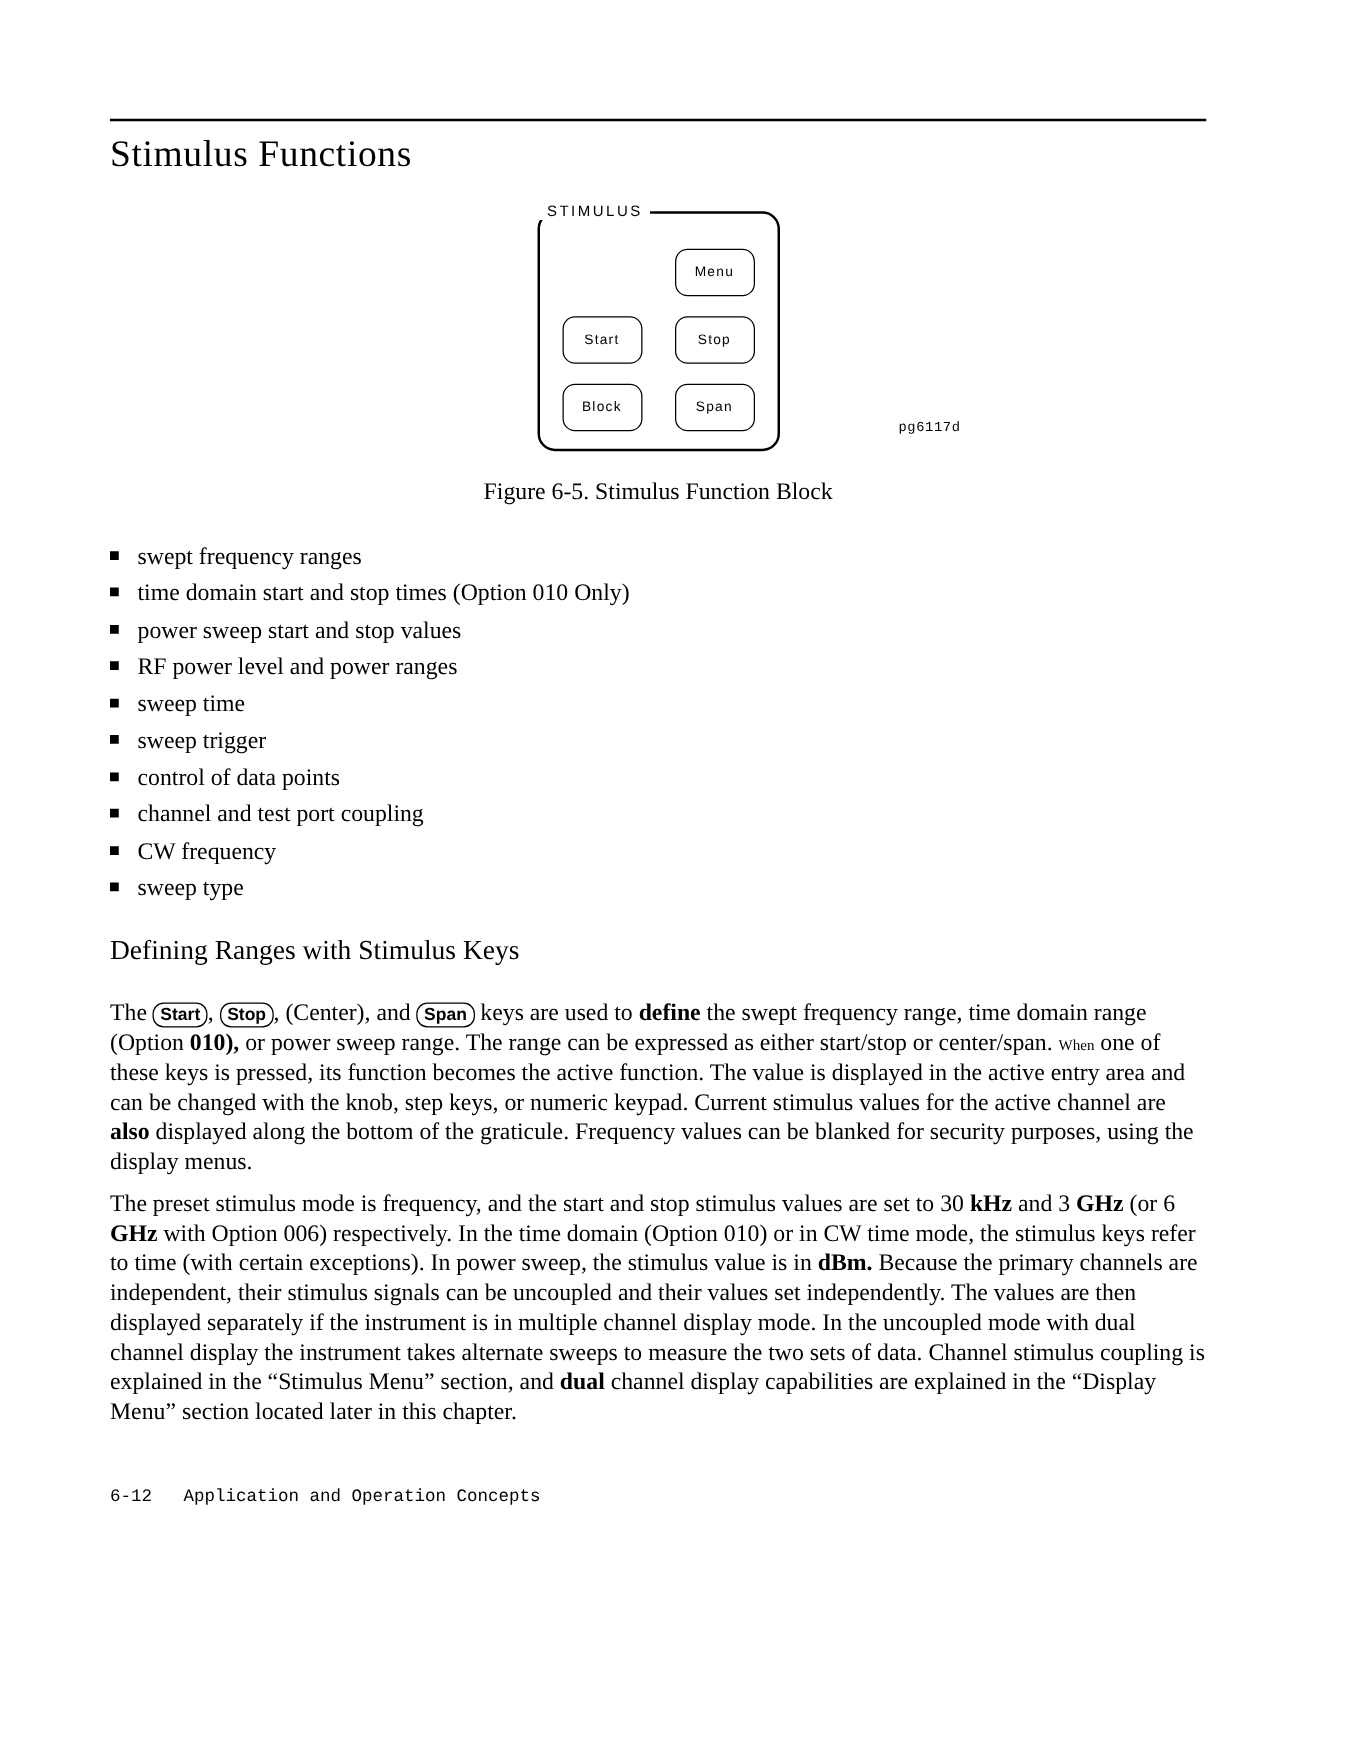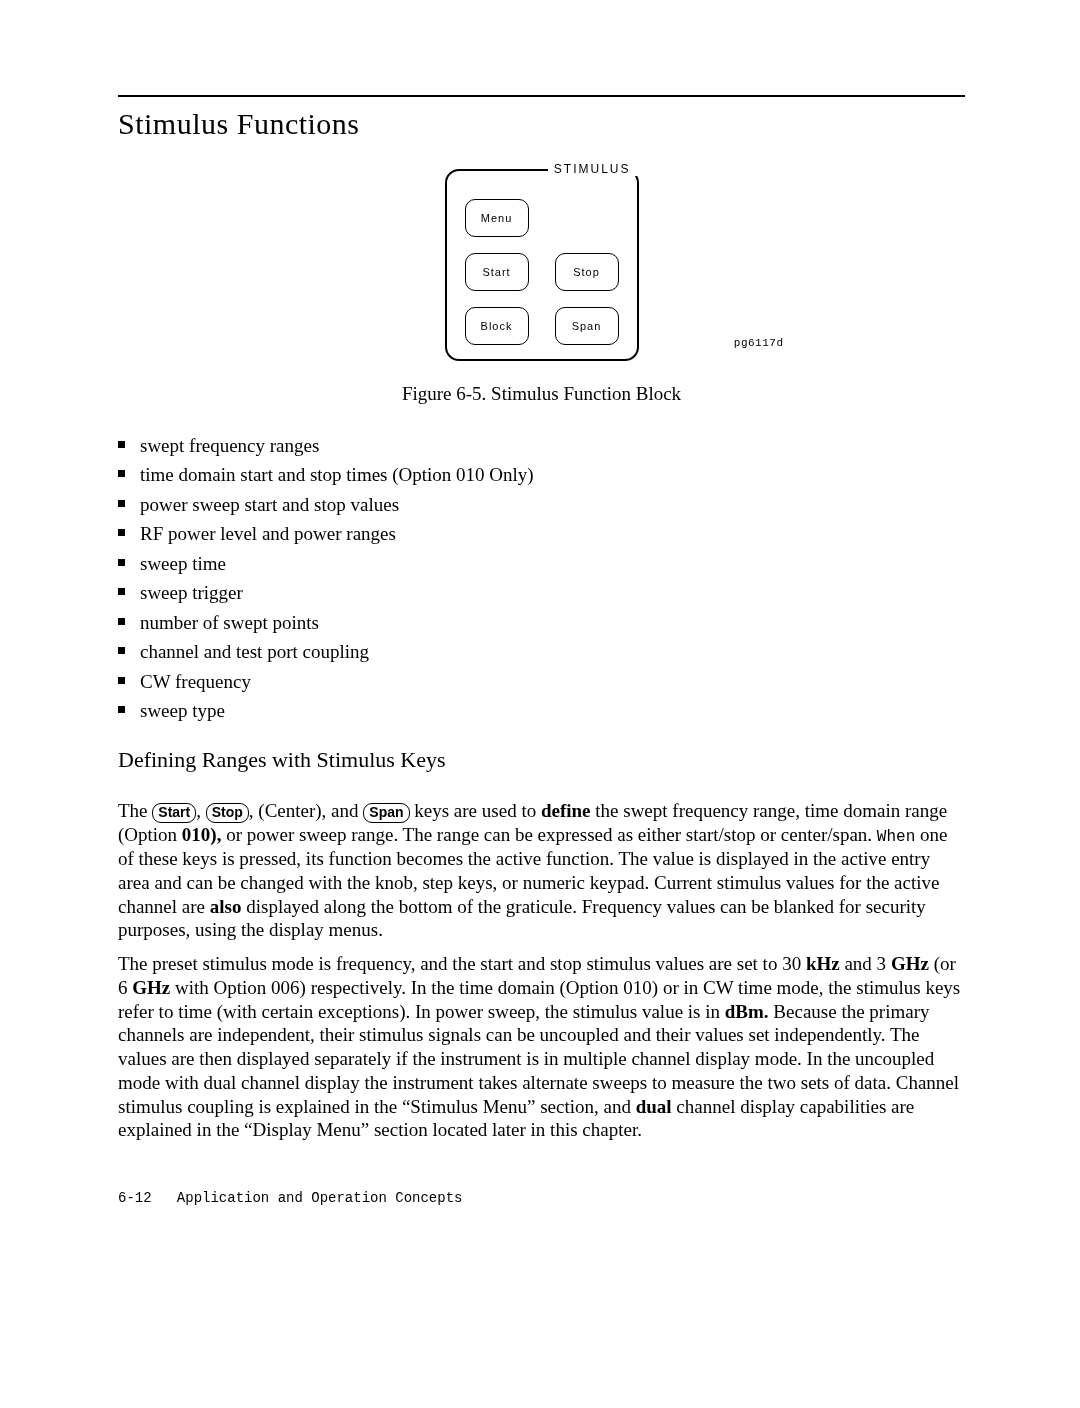--- a/index.html
+++ b/index.html
@@ -4,21 +4,21 @@
   <style>
     body {
       margin: 0;
       padding: 0;
       background: #fff;
       font-family: "Times New Roman", Times, serif;
       color: #000;
       width: 1080px;
     }
     .page {
-      padding: 95px 115px 60px 118px;
+      padding: 95px 115px 60px 88px;
     }
     .rule {
       border-top: 2px solid #000;
       margin-bottom: 10px;
     }
     h1.section-title {
       font-size: 30px;
       font-weight: normal;
       margin: 0 0 28px 0;
       letter-spacing: 0.5px;
@@ -34,32 +34,32 @@
       border-radius: 14px;
       padding: 28px 18px 14px 18px;
       position: relative;
       margin-bottom: 4px;
     }
     .stim-block .label-top {
       position: absolute;
       top: -9px;
       left: 0;
       right: 0;
-      text-align: right;
+      text-align: left;
       font-family: Arial, Helvetica, sans-serif;
       font-size: 12px;
       letter-spacing: 2px;
     }
     .stim-block .label-top span.bg {
       background: #fff;
       padding: 0 6px;
     }
     .key-row {
       display: flex;
-      justify-content: flex-start;
+      justify-content: flex-end;
       gap: 26px;
       margin-bottom: 16px;
     }
     .key {
       border: 1.5px solid #000;
       border-radius: 10px;
       min-width: 54px;
       height: 36px;
       display: flex;
       align-items: center;
@@ -122,22 +122,22 @@
       font-weight: bold;
       display: inline-block;
       line-height: 1.25;
     }
     .footer {
       font-family: Liberation Mono, monospace;
       font-size: 14px;
       margin-top: 48px;
     }
     .sans-small {
-      font-family: Liberation Mono, monospace;
-      font-size: 16px;
+      font-family: Liberation Serif, serif;
+      font-size: 12px;
     }
   </style>
 </head>
 <body>
 
 <div class="page">
   <div class="rule"></div>
   <h1 class="section-title">Stimulus Functions</h1>
 
   <div class="figure-wrap">
@@ -165,21 +165,21 @@
   <div class="figure-caption">Figure 6-5. Stimulus Function Block</div>
 
 
   <ul class="bullets">
     <li>swept frequency ranges</li>
     <li>time domain start and stop times (Option 010 Only)</li>
     <li>power sweep start and stop values</li>
     <li>RF power level and power ranges</li>
     <li>sweep time</li>
     <li>sweep trigger</li>
-    <li>number of swept points</li>
+    <li>control of data points</li>
     <li>channel and test port coupling</li>
     <li>CW frequency</li>
     <li>sweep type</li>
   </ul>
 
   <h2 class="subsection">Defining Ranges with Stimulus Keys</h2>
 
   <p class="body">
     <span>The </span><span class="keycap">Start</span><span>, </span><span class="keycap">Stop</span><span>, (Center), and </span><span class="keycap">Span</span><span> keys are used to </span><b>define</b><span> the swept frequency range, time domain range (Option </span><b>010),</b><span> or power sweep range. The range can be expressed as either start/stop or center/span. </span><span class="sans-small">When</span><span> one of these keys is pressed, its function becomes the active function. The value is displayed in the active entry area and can be changed with the knob, step keys, or numeric keypad. Current stimulus values for the active channel are </span><b>also</b><span> displayed along the bottom of the graticule. Frequency values can be blanked for security purposes, using the display menus.</span>
   </p>

